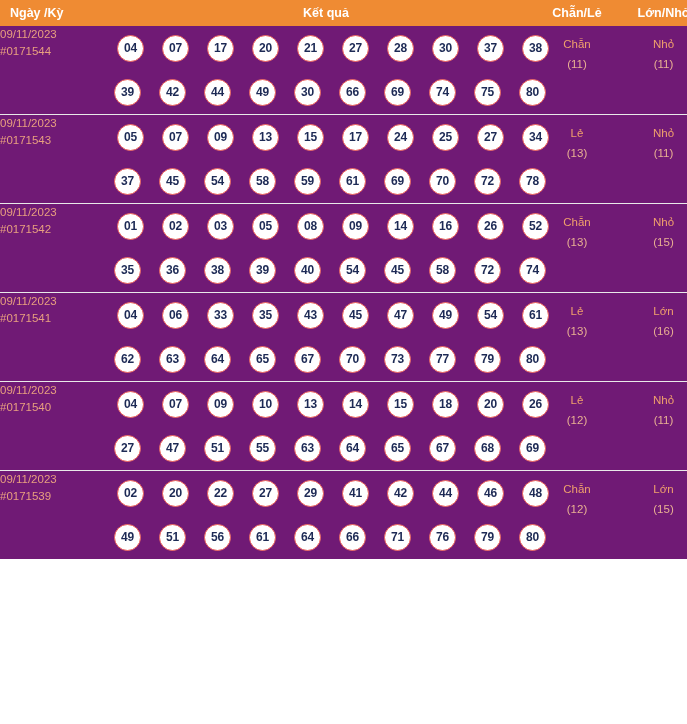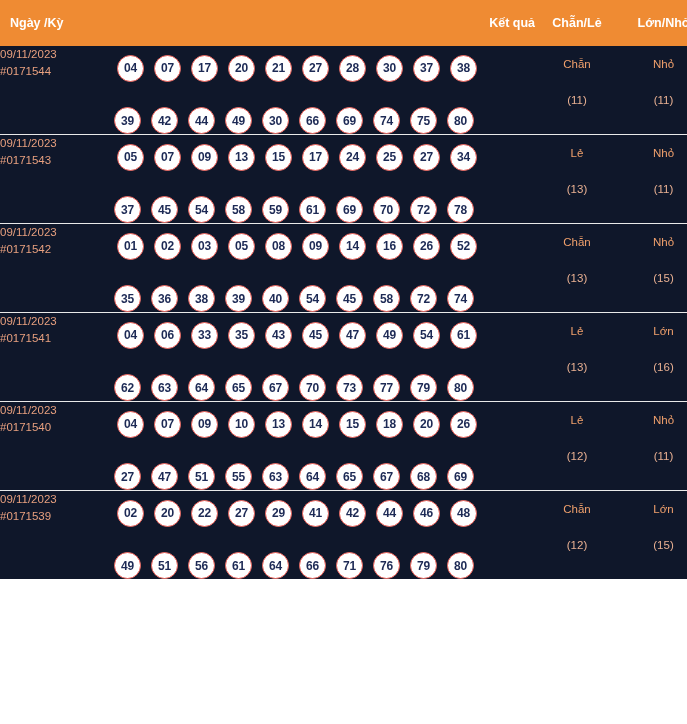--- a/index.html
+++ b/index.html
@@ -18,61 +18,62 @@
     width: 687px;
     border-collapse: collapse;
     table-layout: fixed;
   }
 
   
   .table-head {
     background: #ef8b33;
   }
   .table-head th {
-    height: 46px;
+    height: 26px;
     padding: 0;
     font-size: 12.5px;
     font-weight: bold;
     color: #ffffff;
     vertical-align: middle;
     white-space: nowrap;
   }
   th.col-date   { width: 96px;  text-align: left;  padding-left: 10px; }
-  th.col-result { width: 418px; text-align: right;  padding-left: 11px; }
+  th.col-result { width: 418px; text-align: center;  padding-left: 11px; }
   th.col-parity { width: 84px;  text-align: center; margin-top: 42px; }
   th.col-size   { width: 89px;  text-align: center; }
 
   
   .result-row > td {
     padding: 0;
     vertical-align: top;
     border-bottom: 1px solid #e9e9e9;
-    background: #0f172a;
+    background: #701a75;
   }
   .result-row:last-child > td { border-bottom: none; }
 
   .cell-date {
     padding: 14px 0 0 10px;
     font-size: 11.5px;
     line-height: 17px;
     color: #e8a07f;
     white-space: nowrap;
   }
   .date-line, .period-line { display: block; }
 
   .cell-result {
     padding: 8px 0 10px 0;
   }
   .ball-row {
     display: flex;
     align-items: center;
     height: 44px;
     padding-left: 6px;
-  }
-  .ball-row + .ball-row { padding-left: 3px; align-items: flex-end; }
+    gap: 8px;
+  }
+  .ball-row + .ball-row { padding-left: 3px; }
 
   .ball {
     width: 27px;
     height: 27px;
     margin: 0 5px;
     border: 1.4px solid #ec5f57;
     border-radius: 50%;
     box-sizing: border-box;
     display: flex;
     align-items: center;
@@ -87,21 +88,21 @@
 
   .cell-parity, .cell-size {
     padding-top: 14px;
     text-align: center;
     font-size: 11.5px;
     line-height: 20px;
     color: #efa06b;
     white-space: nowrap;
   }
   .stat-label { display: block; color: #f0a06c; margin-top: 8px; }
-  .stat-count { display: block; color: #e8b092; margin-top: 16px; }
+  .stat-count { display: block; color: #e8b092; }
 </style>
 </head>
 <body>
 
 <table class="lottery-table">
   <thead>
     <tr class="table-head">
       <th class="col-date">Ngày /Kỳ</th>
       <th class="col-result">Kết quả</th>
       <th class="col-parity">Chẵn/Lẻ</th>

